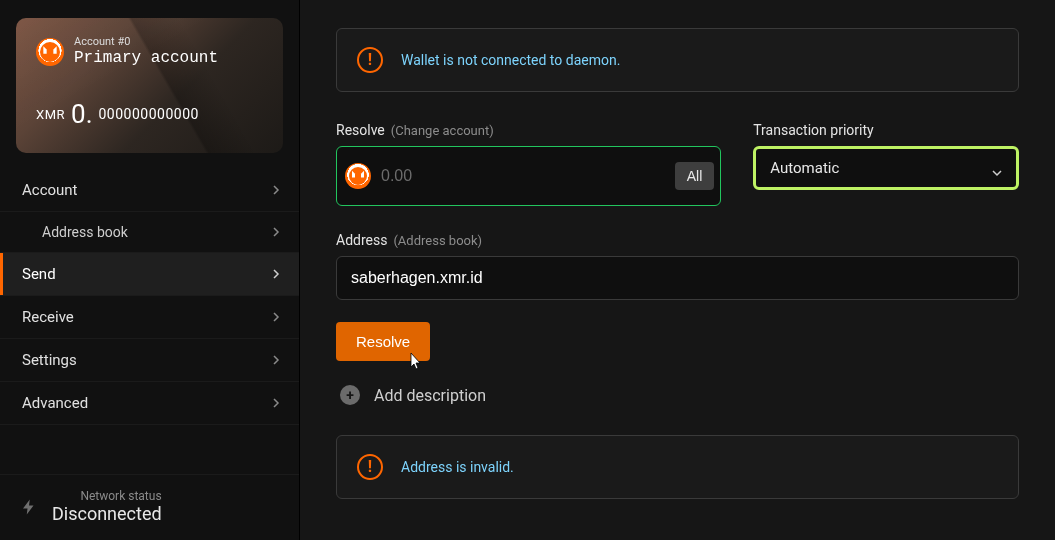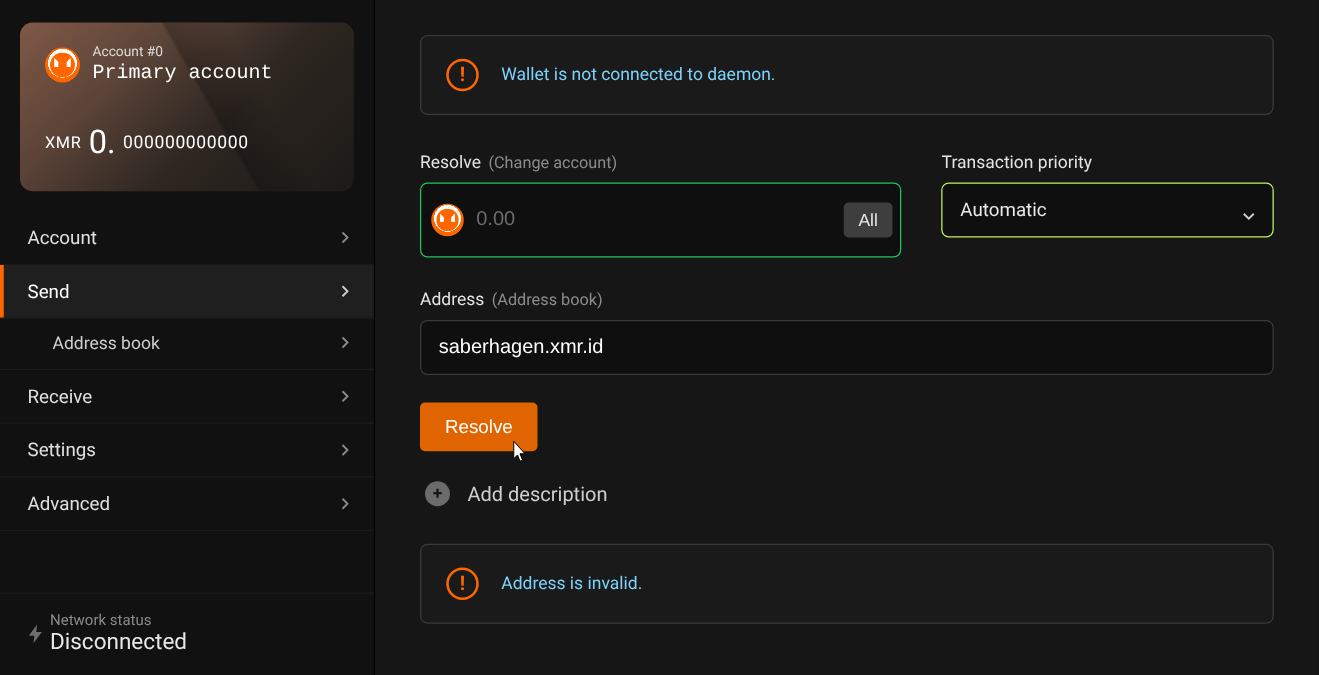--- a/index.html
+++ b/index.html
@@ -63,23 +63,24 @@
   }
   .nav-item.active { background:#1f1f1f; color:#fff; }
   .nav-item.active::before{
     content:""; position:absolute; left:0; top:0; bottom:0; width:3px; background:#ff6600;
   }
   .nav-item.sub { padding-left: 42px; font-size:14px; color:#cfcfcf;}
   .chevron { width:10px; height:10px; }
   .chevron svg { width:10px;height:10px; }
   .spacer { flex:1; }
   .net-status {
-    display:flex; align-items:center; gap:2px;
+    display:flex; align-items:center; gap:14px;
     padding: 14px 18px 16px 20px;
     border-top:1px solid #1b1b1b;
+    text-align:right;
   }
   .bolt { width:18px;height:24px; }
   .net-label { font-size:12px; color:#8a8a8a; }
   .net-value { font-size:18px; color:#e8e8e8; }
   
   .main {
     flex:1;
     padding: 28px 36px 0 36px;
     height:540px;
     overflow:hidden;
@@ -122,21 +123,21 @@
     flex:1; background:transparent; border:none; outline:none;
     color:#fff; font-size:16px;
   }
   .input-wrap input::placeholder{ color:#6c6c6c; }
   .all-btn {
     background:#3e3e3e; color:#e8e8e8; border:none; border-radius:4px;
     padding:6px 12px; font-size:14px; cursor:pointer;
   }
   .select-wrap {
     display:flex; align-items:center; justify-content:space-between;
-    background:#0f0f0f; border:1px solid #bef264; border-radius:6px;
+    background:#0f0f0f; border:3px solid #bef264; border-radius:6px;
     height:44px; padding:0 14px; cursor:pointer;
   }
   .select-value { font-size:15px; color:#e8e8e8; }
   .addr-section { margin-bottom:22px; }
   .addr-input {
     width:100%; background:#0f0f0f; border:1px solid #3a3a3a; border-radius:6px;
     height:44px; padding:12px 14px; color:#fff; font-size:16px; outline:none;
   }
   .resolve-btn {
     background:#e06500; color:#fff; border:none; border-radius:4px;
@@ -181,30 +182,30 @@
     </div>
   </div>
 
   <nav class="nav">
     <div class="nav-item">
       <span>Account</span>
       <span class="chevron"><svg viewBox="0 0 10 10">
             <path d="M3 1l4 4-4 4" stroke="#8a8a8a" stroke-width="1.5" fill="none"></path>
           </svg></span>
     </div>
+    <div class="nav-item sub">
+      <span>Address book</span>
+      <span class="chevron"><svg viewBox="0 0 10 10">
+            <path d="M3 1l4 4-4 4" stroke="#8a8a8a" stroke-width="1.5" fill="none"></path>
+          </svg></span>
+    </div>
     <div class="nav-item active">
       <span>Send</span>
       <span class="chevron"><svg viewBox="0 0 10 10">
             <path d="M3 1l4 4-4 4" stroke="#cfcfcf" stroke-width="1.5" fill="none"></path>
-          </svg></span>
-    </div>
-    <div class="nav-item sub">
-      <span>Address book</span>
-      <span class="chevron"><svg viewBox="0 0 10 10">
-            <path d="M3 1l4 4-4 4" stroke="#8a8a8a" stroke-width="1.5" fill="none"></path>
           </svg></span>
     </div>
     <div class="nav-item">
       <span>Receive</span>
       <span class="chevron"><svg viewBox="0 0 10 10">
             <path d="M3 1l4 4-4 4" stroke="#8a8a8a" stroke-width="1.5" fill="none"></path>
           </svg></span>
     </div>
     <div class="nav-item">
       <span>Settings</span>

